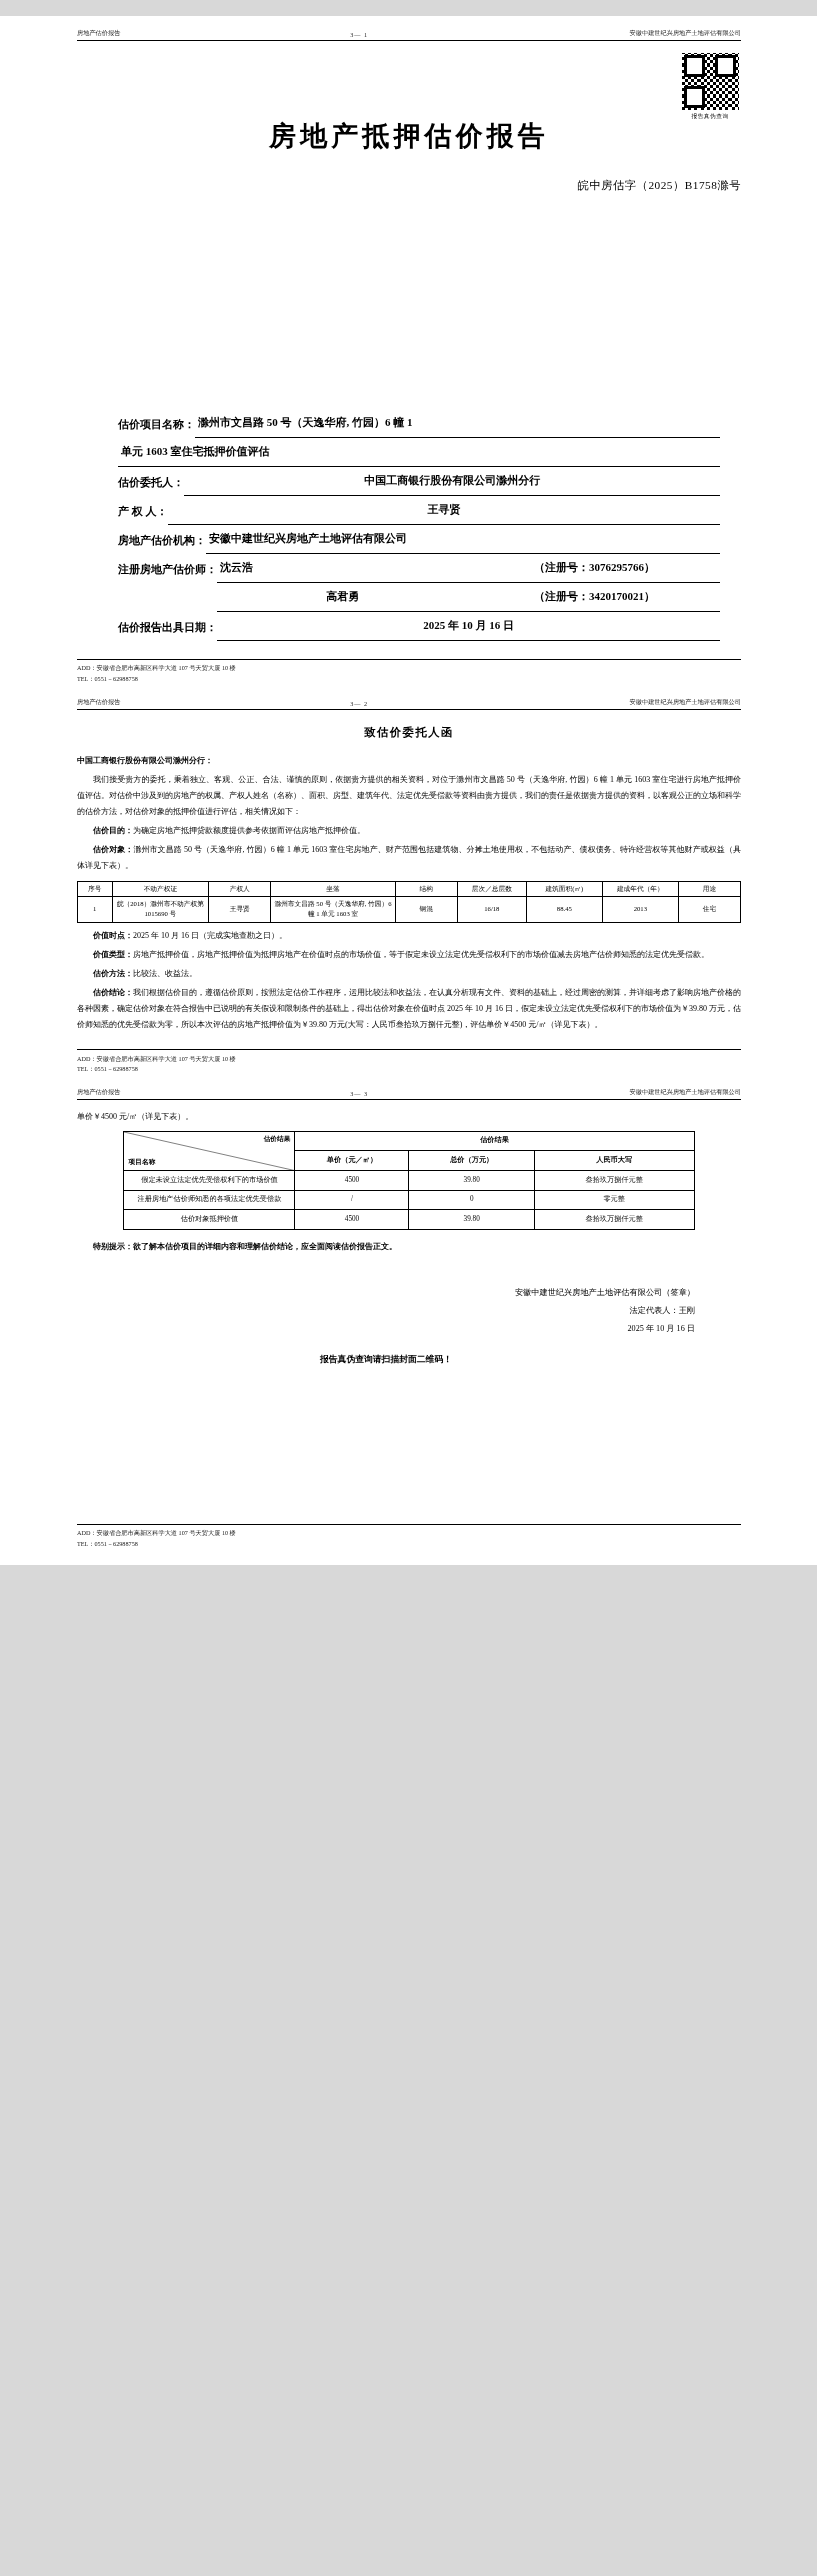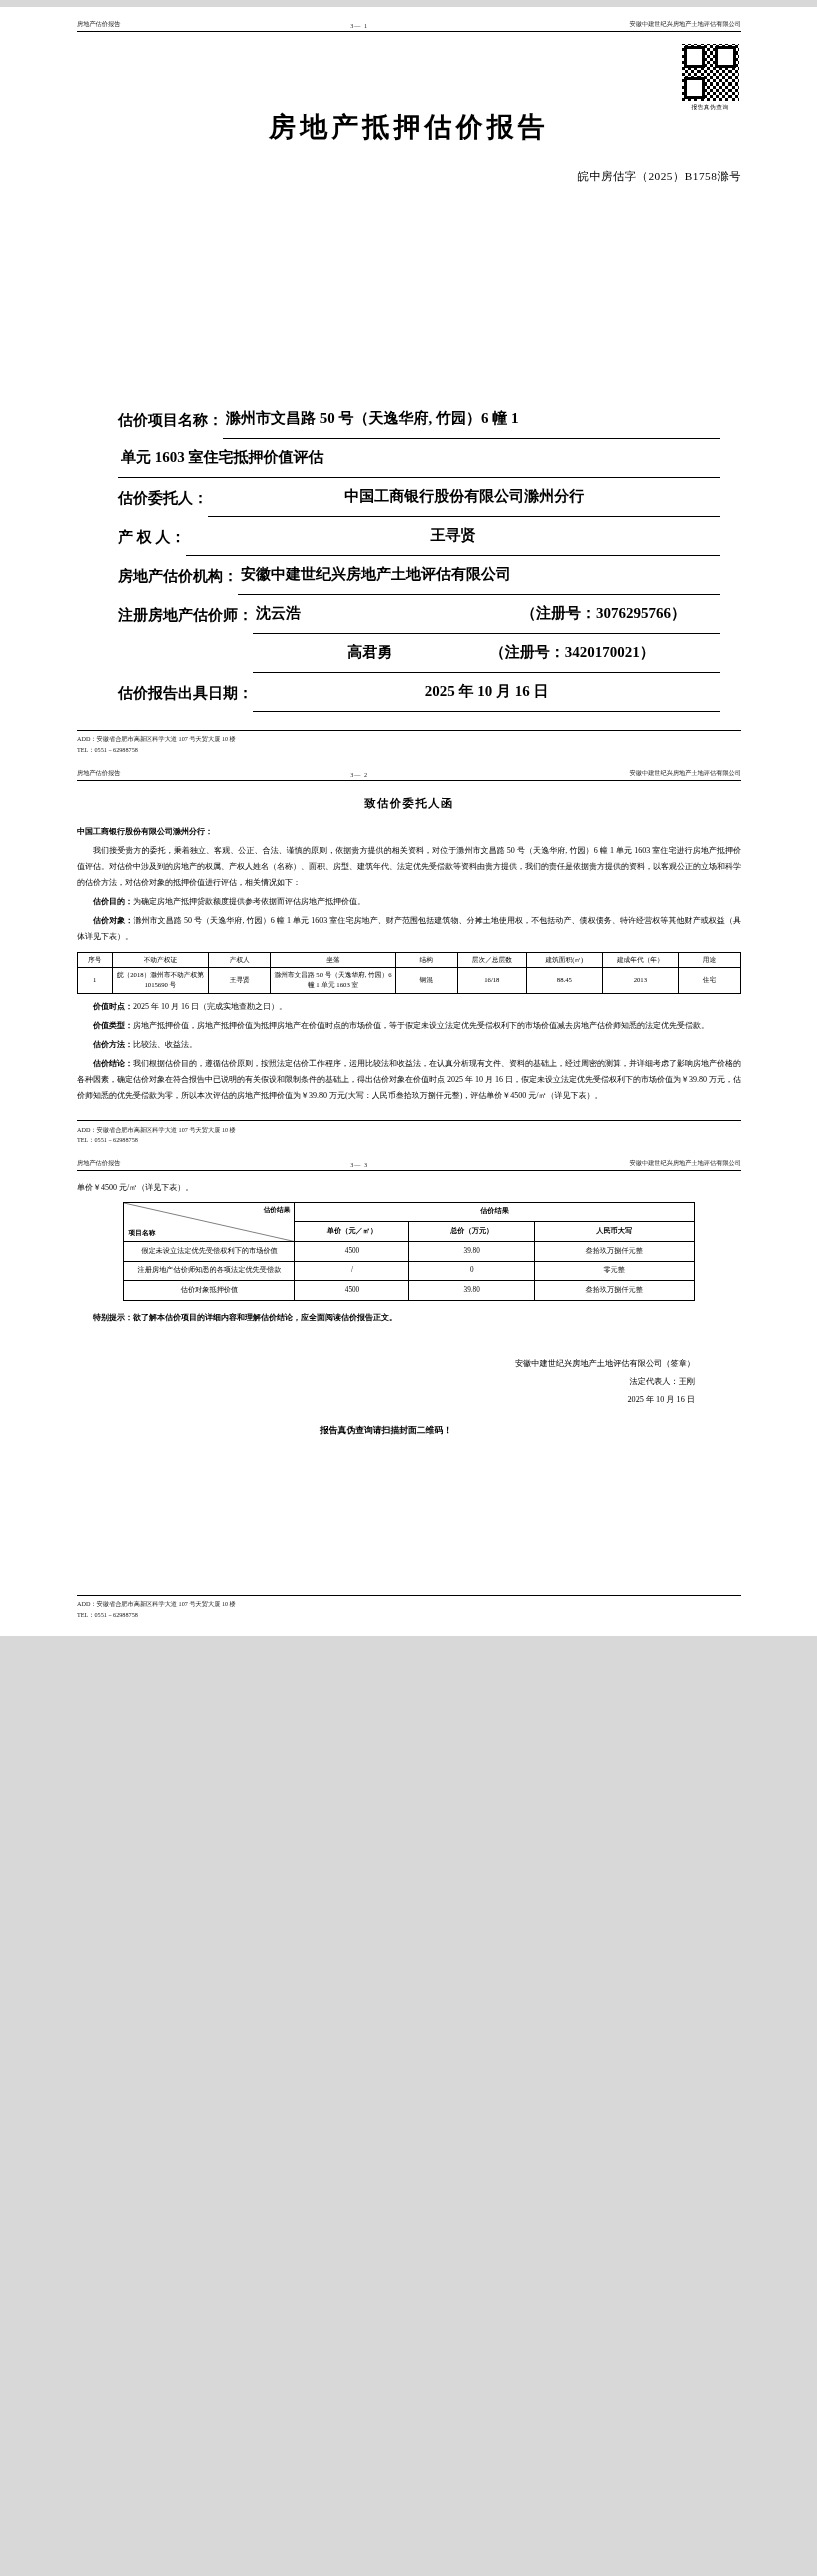--- a/index.html
+++ b/index.html
@@ -1,19 +1,19 @@
 <!DOCTYPE html>
 <html style="font-size:8.2px"><head>
 <meta charset="utf-8">
 <style>
   html,body{margin:0;padding:0;background:#d8d8d8;}
   body{font-family:"Liberation Serif","DejaVu Serif",serif;}
   .page{
     width:818px;
-    margin:7px auto;
+    margin:16px auto;
     background:#ef4444;
     position:relative;
   }
   .sheet{
     position:relative;
     background:#fff;
     padding:0 77px;
     box-sizing:border-box;
   }
   
@@ -75,21 +75,21 @@
     font-family:"Liberation Serif","DejaVu Serif",serif;
   }
   .cover-sub{
     text-align:right;
     font-size:11.3px;
     margin-top:24px;
     letter-spacing:0.5px;
   }
   .cover-gap{height:216px;}
   .cover-fields{
-    font-size:15px;
+    font-size:11px;
     line-height:2.5;
     padding-left:41px;
     padding-right:20.6px;
   }
   .cover-fields .row{display:flex;align-items:flex-end;}
   .cover-fields .lbl{white-space:nowrap;font-weight:bold;}
   .cover-fields .val{
     flex:1;
     border-bottom:0.5px solid #000;
     padding:0 3.1px 0.5px 3.1px;
@@ -191,21 +191,21 @@
         <span class="val">安徽中建世纪兴房地产土地评估有限公司</span>
       </div>
       <div class="row">
         <span class="lbl">注册房地产估价师：</span>
         <span class="val" style="">沈云浩</span>
         <span class="val" style="text-align:center">（注册号：3076295766）</span>
       </div>
       <div class="row">
         <span class="lbl" style="visibility:hidden">注册房地产估价师：</span>
         <span class="val" style="text-align:center">高君勇</span>
-        <span class="val" style="">（注册号：3420170021）</span>
+        <span class="val" style="text-align:center">（注册号：3420170021）</span>
       </div>
       <div class="row">
         <span class="lbl">估价报告出具日期：</span>
         <span class="val center">2025 年 10 月 16 日</span>
       </div>
     </div>
 
     <div style="height:17.5px"></div>
 
     <div class="runfoot">

